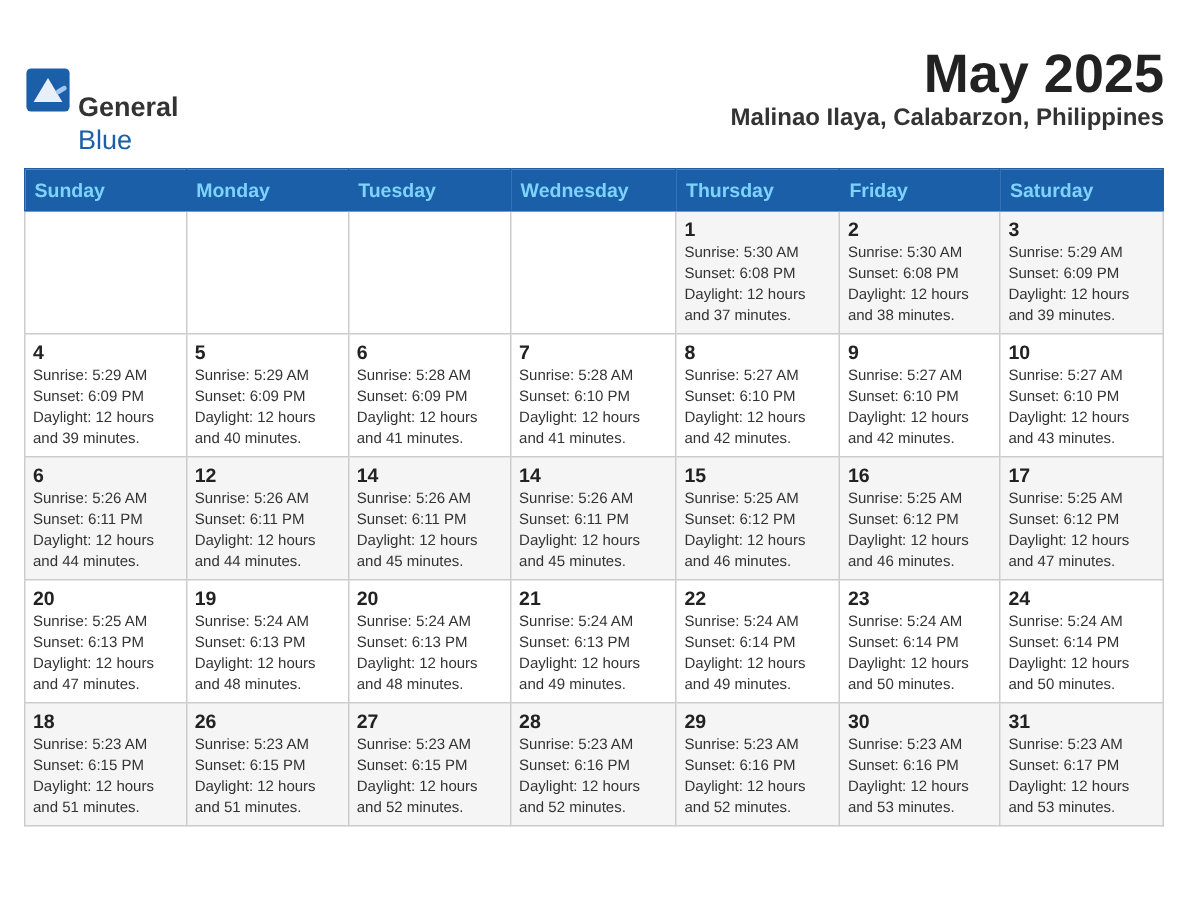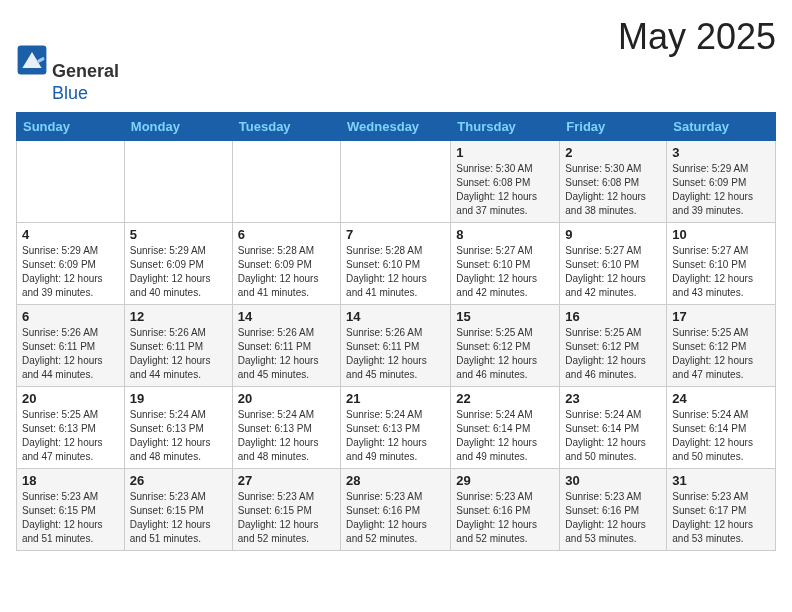--- a/index.html
+++ b/index.html
@@ -39,22 +39,23 @@
     .logo-icon {
       width: 32px;
       height: 32px;
       margin-right: 4px;
     }
     .title-area {
       text-align: right;
     }
     .month-title {
       font-size: 36px;
-      font-weight: normal;
+      font-weight: bold;
       color: #222;
+      margin-top: 12px;
     }
     .location-title {
       font-size: 16px;
       color: #333;
       font-weight: bold;
     }
     table {
       width: 100%;
       border-collapse: collapse;
       font-size: 11px;
@@ -105,20 +106,21 @@
       <polygon points="8,30 20,10 32,30" fill="white" opacity="0.9"></polygon>
       <rect x="26" y="18" width="10" height="4" rx="2" fill="#a0c8f0" transform="rotate(-30 31 20)"></rect>
     </svg>
     <div class="logo-text">
       <span class="logo-general">General</span>
       <span class="logo-blue">Blue</span>
     </div>
   </div>
   <div class="title-area">
     <div class="month-title">May 2025</div>
+    <div class="location-title">Malinao Ilaya, Calabarzon, Philippines</div>
   </div>
 </div>
 
 <table>
   <thead>
     <tr id="header-row">
     <th>Sunday</th>
         <th>Monday</th>
         <th>Tuesday</th>
         <th>Wednesday</th>

